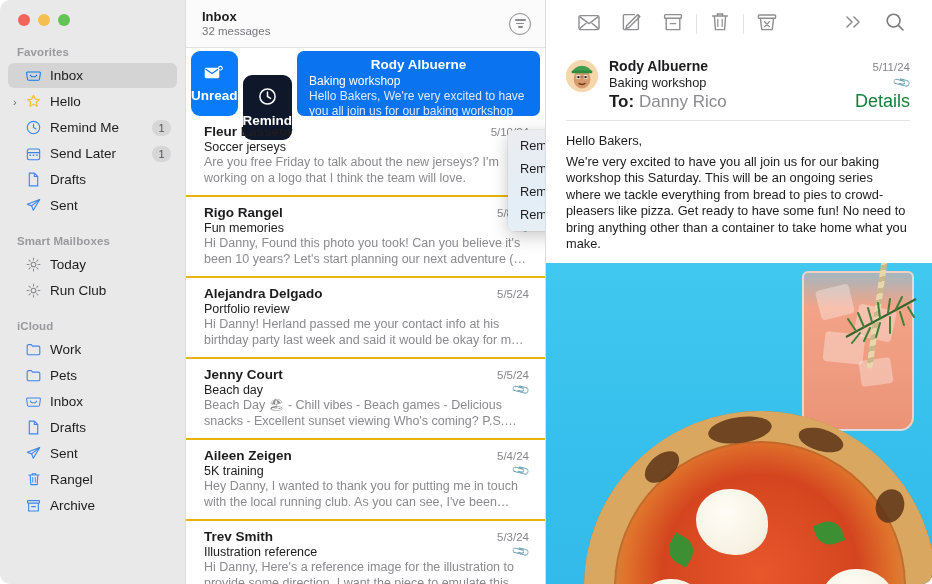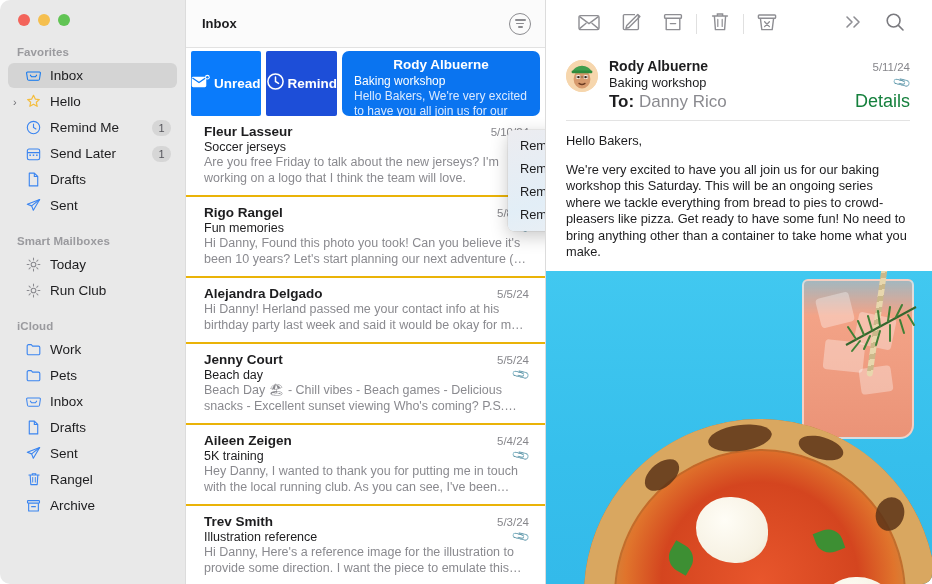--- a/index.html
+++ b/index.html
@@ -119,28 +119,28 @@
 
   
   .swipe-row {
     height: 68px;
     display: flex;
     gap: 5px;
     padding: 3px 5px 0 5px;
     position: relative;
   }
   .swipe-btn {
-    width: 99px; border-radius: 2px;
-    display: flex; flex-direction: row;
+    width: 99px; border-radius: 9px;
+    display: flex; flex-direction: column;
     align-items: center; justify-content: center;
     color: #fff; gap: 3px;
     height: 65px;
   }
   .swipe-btn.unread { background: #0a7bfb; }
-  .swipe-btn.remind { background: #1d4ed8; }
+  .swipe-btn.remind { background: #0f172a; margin-top: 24px; }
   .swipe-label { font-size: 13.5px; font-weight: 600; }
   .sel-row {
     flex: 1 1 auto; background: #0a74f0;
     border-radius: 7px; height: 65px;
     padding: 5px 12px 0 12px; color: #fff; overflow: hidden;
   }
   .sel-name { font-size: 13.5px; font-weight: 700; text-align: center; line-height: 17px;}
   .sel-subject { font-size: 12px; line-height: 16px; }
   .sel-preview { font-size: 12px; line-height: 15px; color: #dbeaff; }
 
@@ -224,21 +224,21 @@
   .mh-to b { color: #1d1d1f; font-weight: 700; }
   .mh-to span { color: #8a8a8f; }
   .details-link { font-size: 18px; color: #15803d; }
   .hr { height: 1px; background: #e3e3e3; margin: 8px 22px 0 20px; }
 
   .mail-body {
     padding: 12px 22px 10px 20px;
     font-size: 12.8px; line-height: 16.5px;
     color: #1d1d1f;
   }
-  .mail-body p + p { margin-top: 12px; }
+  .mail-body p + p { margin-top: 4px; }
 
   
   .photo {
     flex: 1 1 auto;
     position: relative;
     overflow: hidden;
     background: #3fc5ee;
     margin-left: 0px;
   }
   .pz-bg { position: absolute; inset: 0; background: linear-gradient(180deg,#41c8f0 0%, #36bfec 60%, #33baea 100%); }
@@ -468,20 +468,21 @@
           </svg>
       </span>
       <span class="sb-label">Archive</span>
     </div>
   </div>
 
   <div class="list-pane">
     <div class="list-header">
       <div class="lh-text">
         <div class="lh-title">Inbox</div>
+        <div class="lh-sub">32 messages</div>
       </div>
       <div class="filter-btn">
         <i></i>
           <i></i>
           <i></i>
       </div>
     </div>
 
     <div class="list-body">
 
@@ -533,20 +534,23 @@
           <span class="mr-subject">Fun memories</span>
           <span class="clip">📎</span>
         </div>
         <div class="mr-preview">Hi Danny, Found this photo you took! Can you believe it's been 10 years? Let's start planning our next adventure (or at least…</div>
       </div>
 
       <div class="msg-row">
         <div class="mr-top">
           <span class="mr-name">Alejandra Delgado</span>
           <span class="mr-date">5/5/24</span>
+        </div>
+        <div class="mr-mid">
+          <span class="mr-subject">Portfolio review</span>
         </div>
         <div class="mr-preview">Hi Danny! Herland passed me your contact info at his birthday party last week and said it would be okay for me to reach out…</div>
       </div>
 
       <div class="msg-row">
         <div class="mr-top">
           <span class="mr-name">Jenny Court</span>
           <span class="mr-date">5/5/24</span>
         </div>
         <div class="mr-mid">

